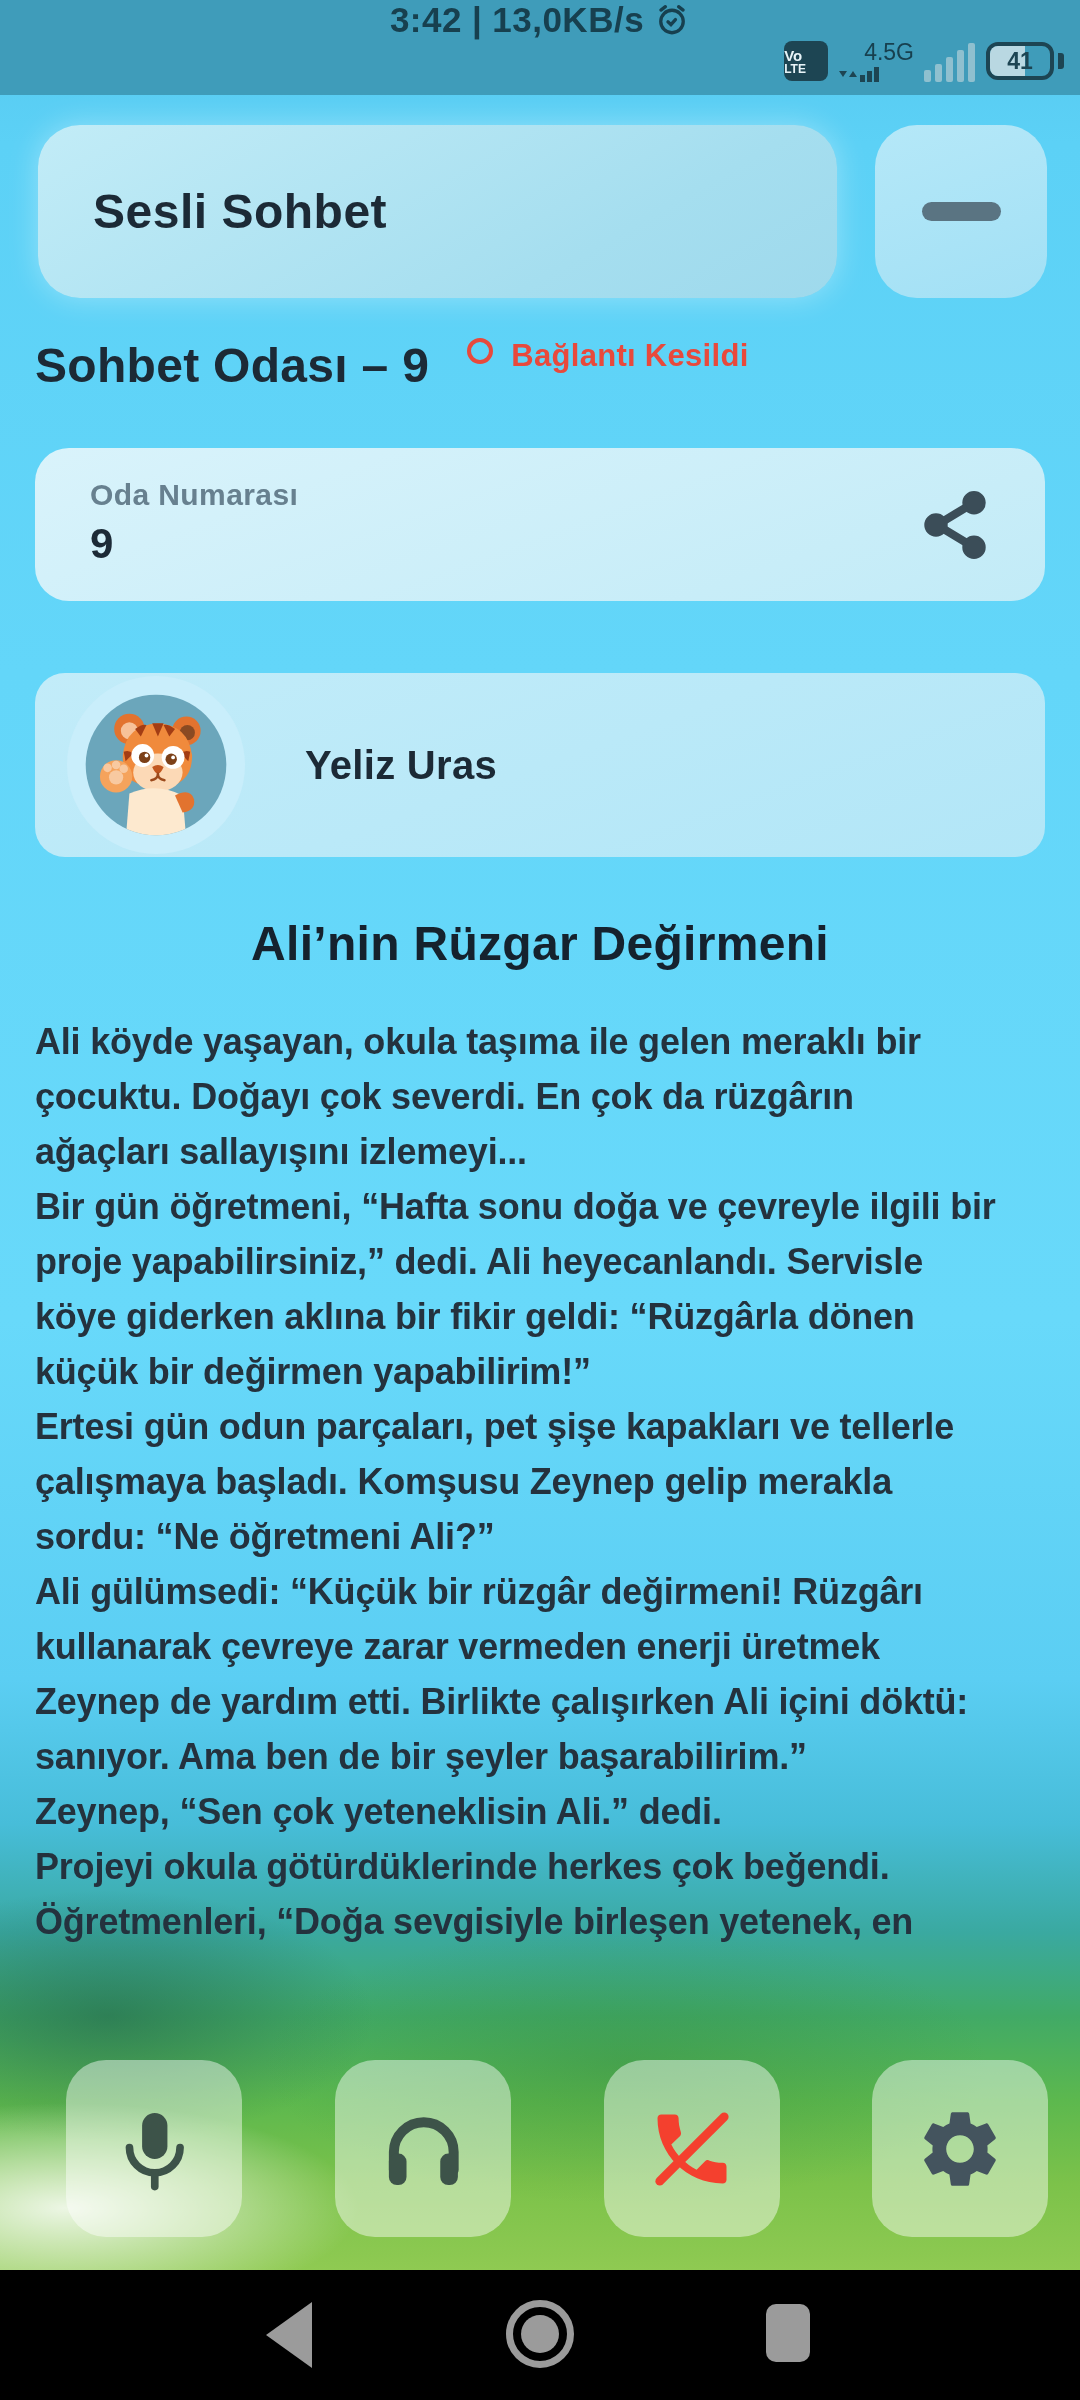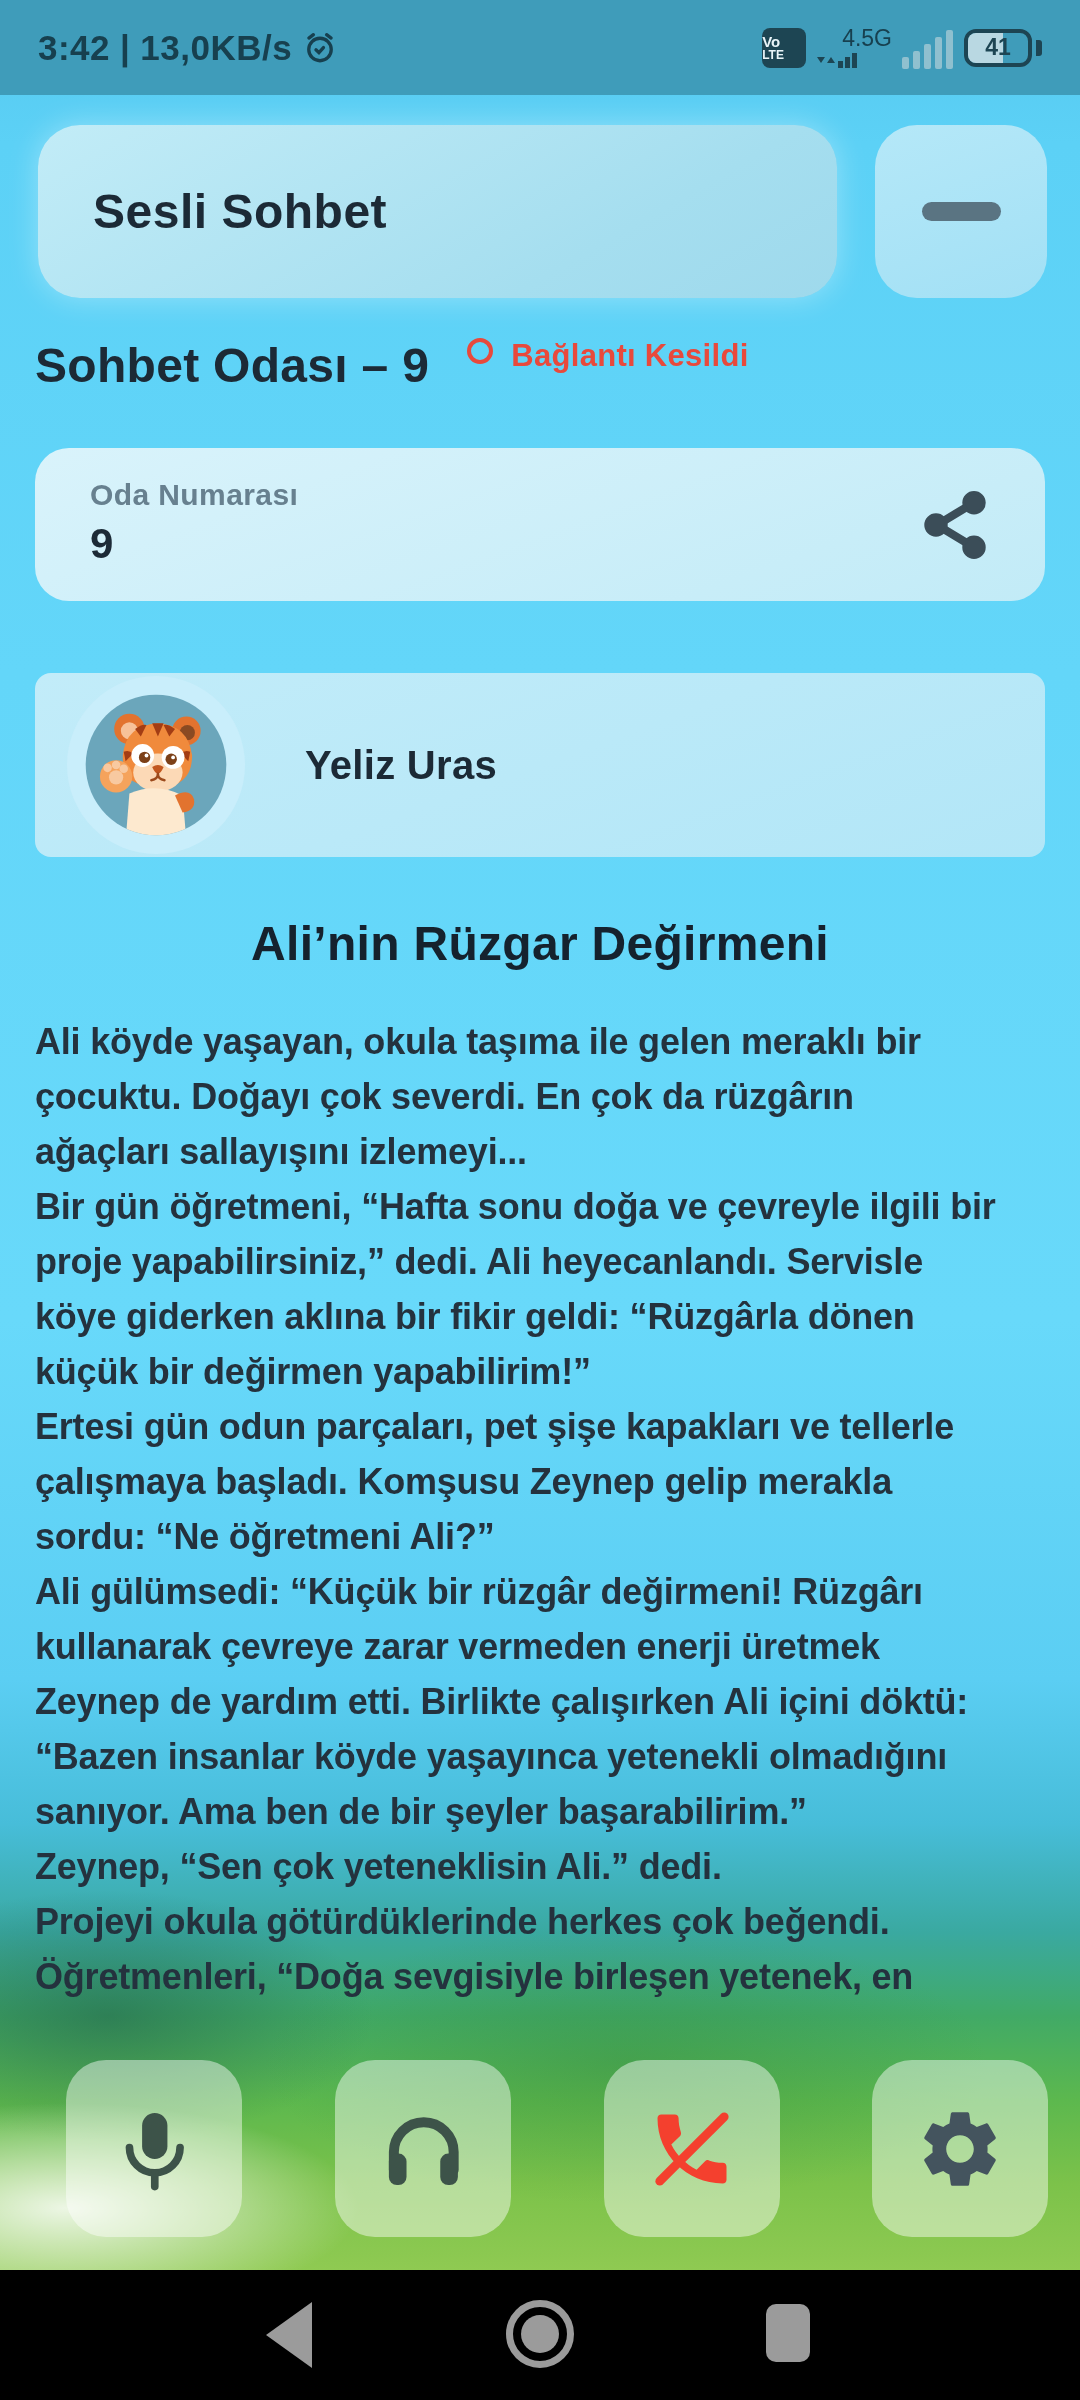--- a/index.html
+++ b/index.html
@@ -16,21 +16,21 @@
       radial-gradient(ellipse 520px 200px at 58% 86%, rgba(46,125,50,.30) 0%, rgba(46,125,50,0) 70%),
       linear-gradient(180deg,
         #55c8ef 0%, #5cd1f6 6%, #63d6f9 28%, #68d9fa 55%, #5bcef3 70%,
         #47bdd9 76%, #3aa9a1 80.5%, #41aa66 84%, #5cb84e 87.5%,
         #7cc24a 91%, #8fca52 94.6%, #8fca52 100%);
   }
   
   .status-bar{
     position:absolute;top:0;left:0;width:1080px;height:95px;
     background:#3f9cba;display:flex;align-items:center;
-    padding:0 38px;box-sizing:border-box;color:#17404f;
+    padding:0 16px;box-sizing:border-box;color:#17404f;flex-direction:column;
   }
   .sb-left{display:flex;align-items:center;gap:10px;font-size:35px;font-weight:700;letter-spacing:.5px;}
   .sb-right{margin-left:auto;display:flex;align-items:center;gap:10px;}
   .volte{
     background:#1d4553;color:#e8f4f8;border-radius:8px;width:44px;height:40px;
     display:flex;flex-direction:column;align-items:flex-start;justify-content:center;line-height:1;
   }
   .volte .t{font-size:15px;font-weight:700;}
   .volte .b{font-size:12px;font-weight:700;}
   .net-col{display:flex;flex-direction:column;align-items:flex-start;line-height:1;}
@@ -66,21 +66,21 @@
     position:absolute;left:35px;top:448px;width:1010px;height:153px;border-radius:34px;
     background:linear-gradient(160deg,#d9f3fb 0%,#c2ebf7 100%);
     box-sizing:border-box;padding:30px 16px 0 55px;
   }
   .room-label{font-size:30px;font-weight:700;color:#67808f;letter-spacing:.4px;}
   .room-number{font-size:42px;font-weight:700;color:#1c2a36;margin-top:8px;}
   .share-btn{position:absolute;right:52px;top:50%;transform:translateY(-50%);width:76px;height:76px;
     display:flex;align-items:center;justify-content:center;cursor:pointer;}
   
   .user-card{
-    position:absolute;left:35px;top:673px;width:1010px;height:184px;border-radius:16px;
+    position:absolute;left:35px;top:673px;width:1010px;height:184px;border-radius:30px;
     background:linear-gradient(160deg,#c2ecf9 0%,#b2e6f7 100%);
   }
   .avatar-ring{
     position:absolute;left:32px;top:3px;width:178px;height:178px;border-radius:50%;
     background:#c9eefb;display:flex;align-items:center;justify-content:center;
   }
   .user-name{
     position:absolute;left:270px;top:0;height:184px;display:flex;align-items:center;
     font-size:40px;font-weight:700;color:#1c2a36;letter-spacing:.3px;
   }
@@ -242,21 +242,20 @@
       <div class="story-line">Bir gün öğretmeni, “Hafta sonu doğa ve çevreyle ilgili bir</div>
       <div class="story-line">proje yapabilirsiniz,” dedi. Ali heyecanlandı. Servisle</div>
       <div class="story-line">köye giderken aklına bir fikir geldi: “Rüzgârla dönen</div>
       <div class="story-line">küçük bir değirmen yapabilirim!”</div>
       <div class="story-line">Ertesi gün odun parçaları, pet şişe kapakları ve tellerle</div>
       <div class="story-line">çalışmaya başladı. Komşusu Zeynep gelip merakla</div>
       <div class="story-line">sordu: “Ne öğretmeni Ali?”</div>
       <div class="story-line">Ali gülümsedi: “Küçük bir rüzgâr değirmeni! Rüzgârı</div>
       <div class="story-line">kullanarak çevreye zarar vermeden enerji üretmek</div>
       <div class="story-line">Zeynep de yardım etti. Birlikte çalışırken Ali içini döktü:</div>
-      <div class="story-line">“Bazen insanlar köyde yaşayınca yetenekli olmadığını</div>
       <div class="story-line">sanıyor. Ama ben de bir şeyler başarabilirim.”</div>
       <div class="story-line">Zeynep, “Sen çok yeteneklisin Ali.” dedi.</div>
       <div class="story-line">Projeyi okula götürdüklerinde herkes çok beğendi.</div>
       <div class="story-line">Öğretmenleri, “Doğa sevgisiyle birleşen yetenek, en</div>
     </div>
 
   <div class="tool-btn btn-mic">
     <svg viewBox="0 0 24 24" fill="none" stroke="#3d5349" stroke-width="2" stroke-linecap="round">
       <rect x="8.9" y="2.6" width="6.6" height="12" rx="3.3" fill="#3d5349" stroke="none"></rect>
       <path d="M5.6 11.6 a6.6 6.6 0 0 0 13.2 0"></path>

